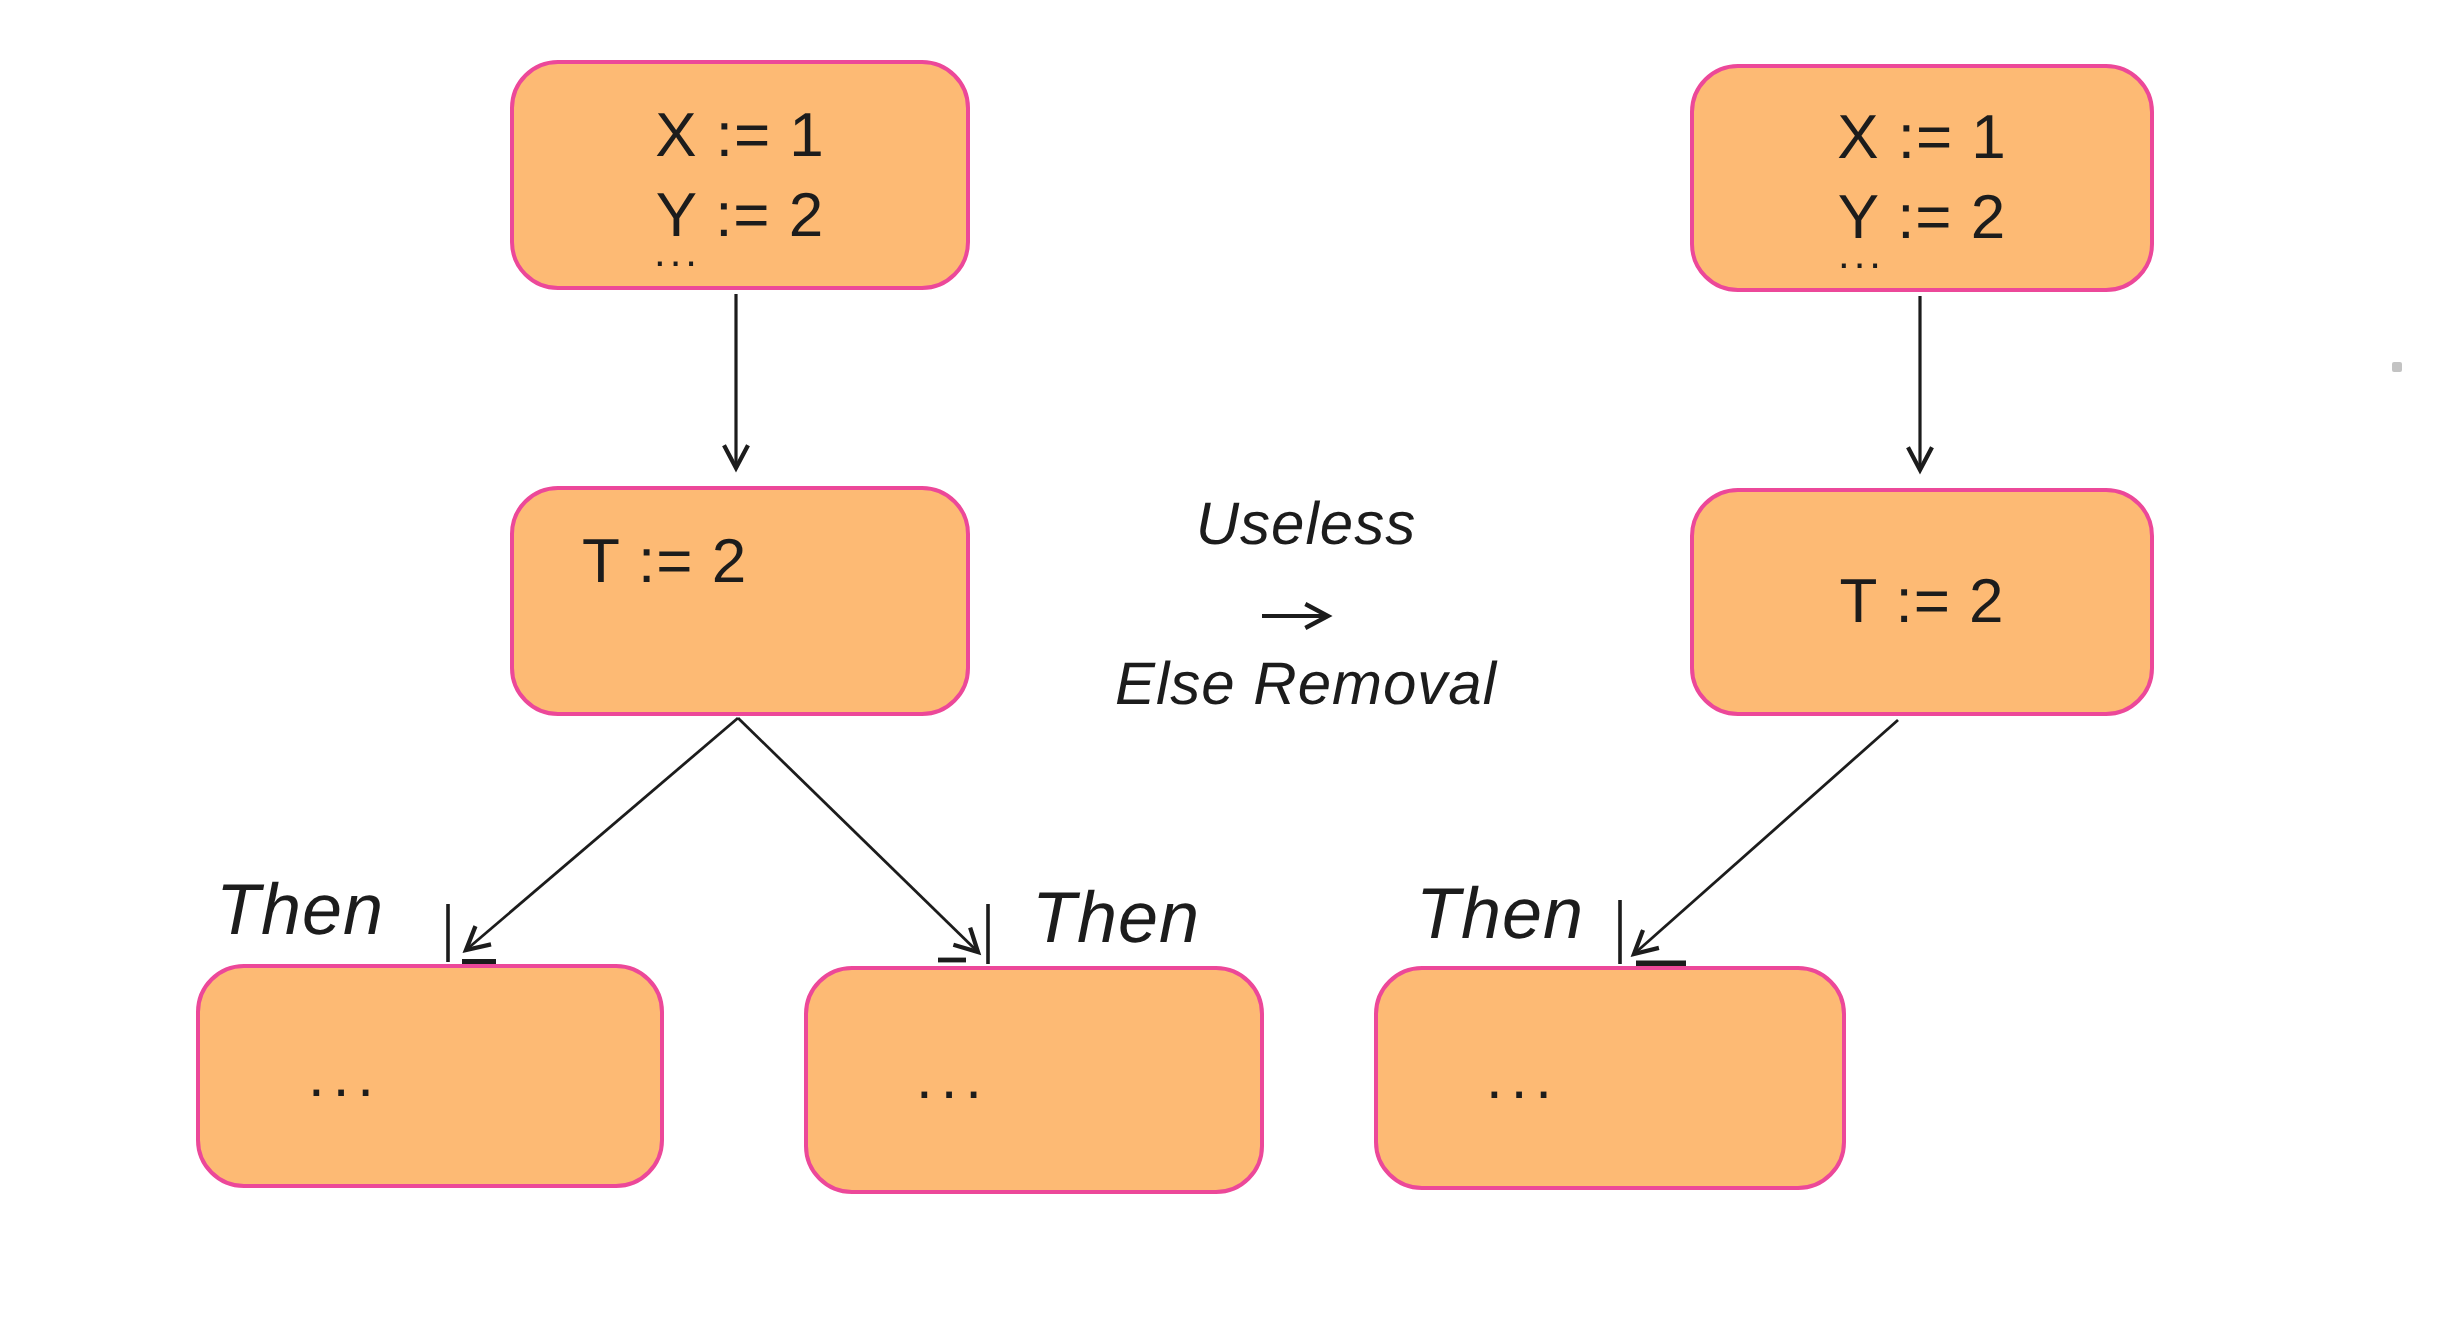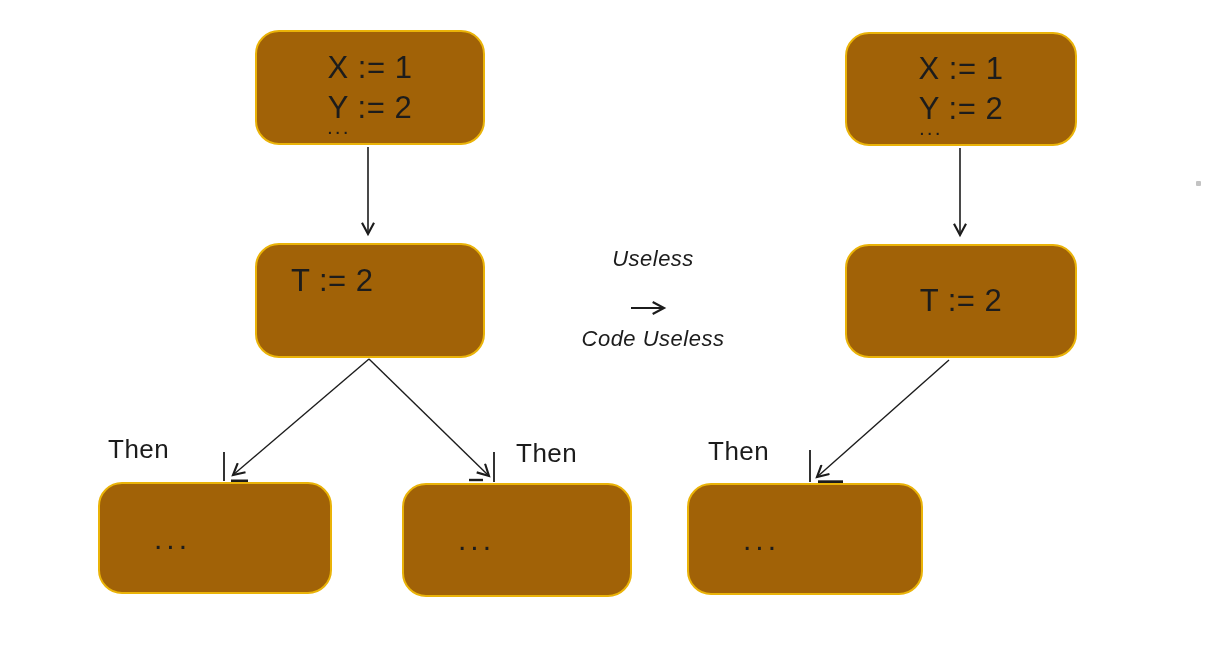--- a/index.html
+++ b/index.html
@@ -17,23 +17,23 @@
     overflow: hidden;
   }
   .connectors {
     position: absolute;
     left: 0; top: 0;
     width: 1220px; height: 662px;
     pointer-events: none;
   }
   .node {
     position: absolute;
-    border: 2px solid #eab308;
+    border: 2px solid #ec4899;
     border-radius: 24px;
-    background: #a16207;
+    background: #fdba74;
     box-sizing: border-box;
   }
   .node-text-center {
     display: flex;
     flex-direction: column;
     align-items: center;
     justify-content: center;
     height: 100%;
     font-size: 31px;
     line-height: 40px;
@@ -61,28 +61,29 @@
   }
   .dots-box-content {
     position: absolute;
     left: 54px;
     top: 38px;
     font-size: 30px;
     letter-spacing: 4px;
   }
   .flow-label {
     position: absolute;
-    font-size: 26px;
+    font-style: italic;
+    font-size: 36px;
     letter-spacing: 0.5px;
     white-space: nowrap;
   }
   .transform-label {
     position: absolute;
     font-style: italic;
-    font-size: 22px;
+    font-size: 30px;
     letter-spacing: 0.5px;
     width: 240px;
     text-align: center;
     white-space: nowrap;
   }
   .speck {
     position: absolute;
     left: 1196px;
     top: 181px;
     width: 5px;
@@ -142,21 +143,21 @@
 
   <div class="node" style="left:98px; top:482px; width:234px; height:112px;">
     <span class="dots-box-content">...</span>
   </div>
 
   <div class="node" style="left:402px; top:483px; width:230px; height:114px;">
     <span class="dots-box-content">...</span>
   </div>
 
   <span class="transform-label" style="left:533px; top:246px;">Useless</span>
-  <span class="transform-label" style="left:533px; top:326px;">Code Useless</span>
+  <span class="transform-label" style="left:533px; top:326px;">Else Removal</span>
 
   <div class="node" style="left:845px; top:32px; width:232px; height:114px;">
     <div class="node-text-center">
       <span>X := 1</span>
       <span>Y := 2</span>
     </div>
     <span class="cont-dots" style="left:72px; top:83px;">...</span>
   </div>
 
   <div class="node" style="left:845px; top:244px; width:232px; height:114px;">

